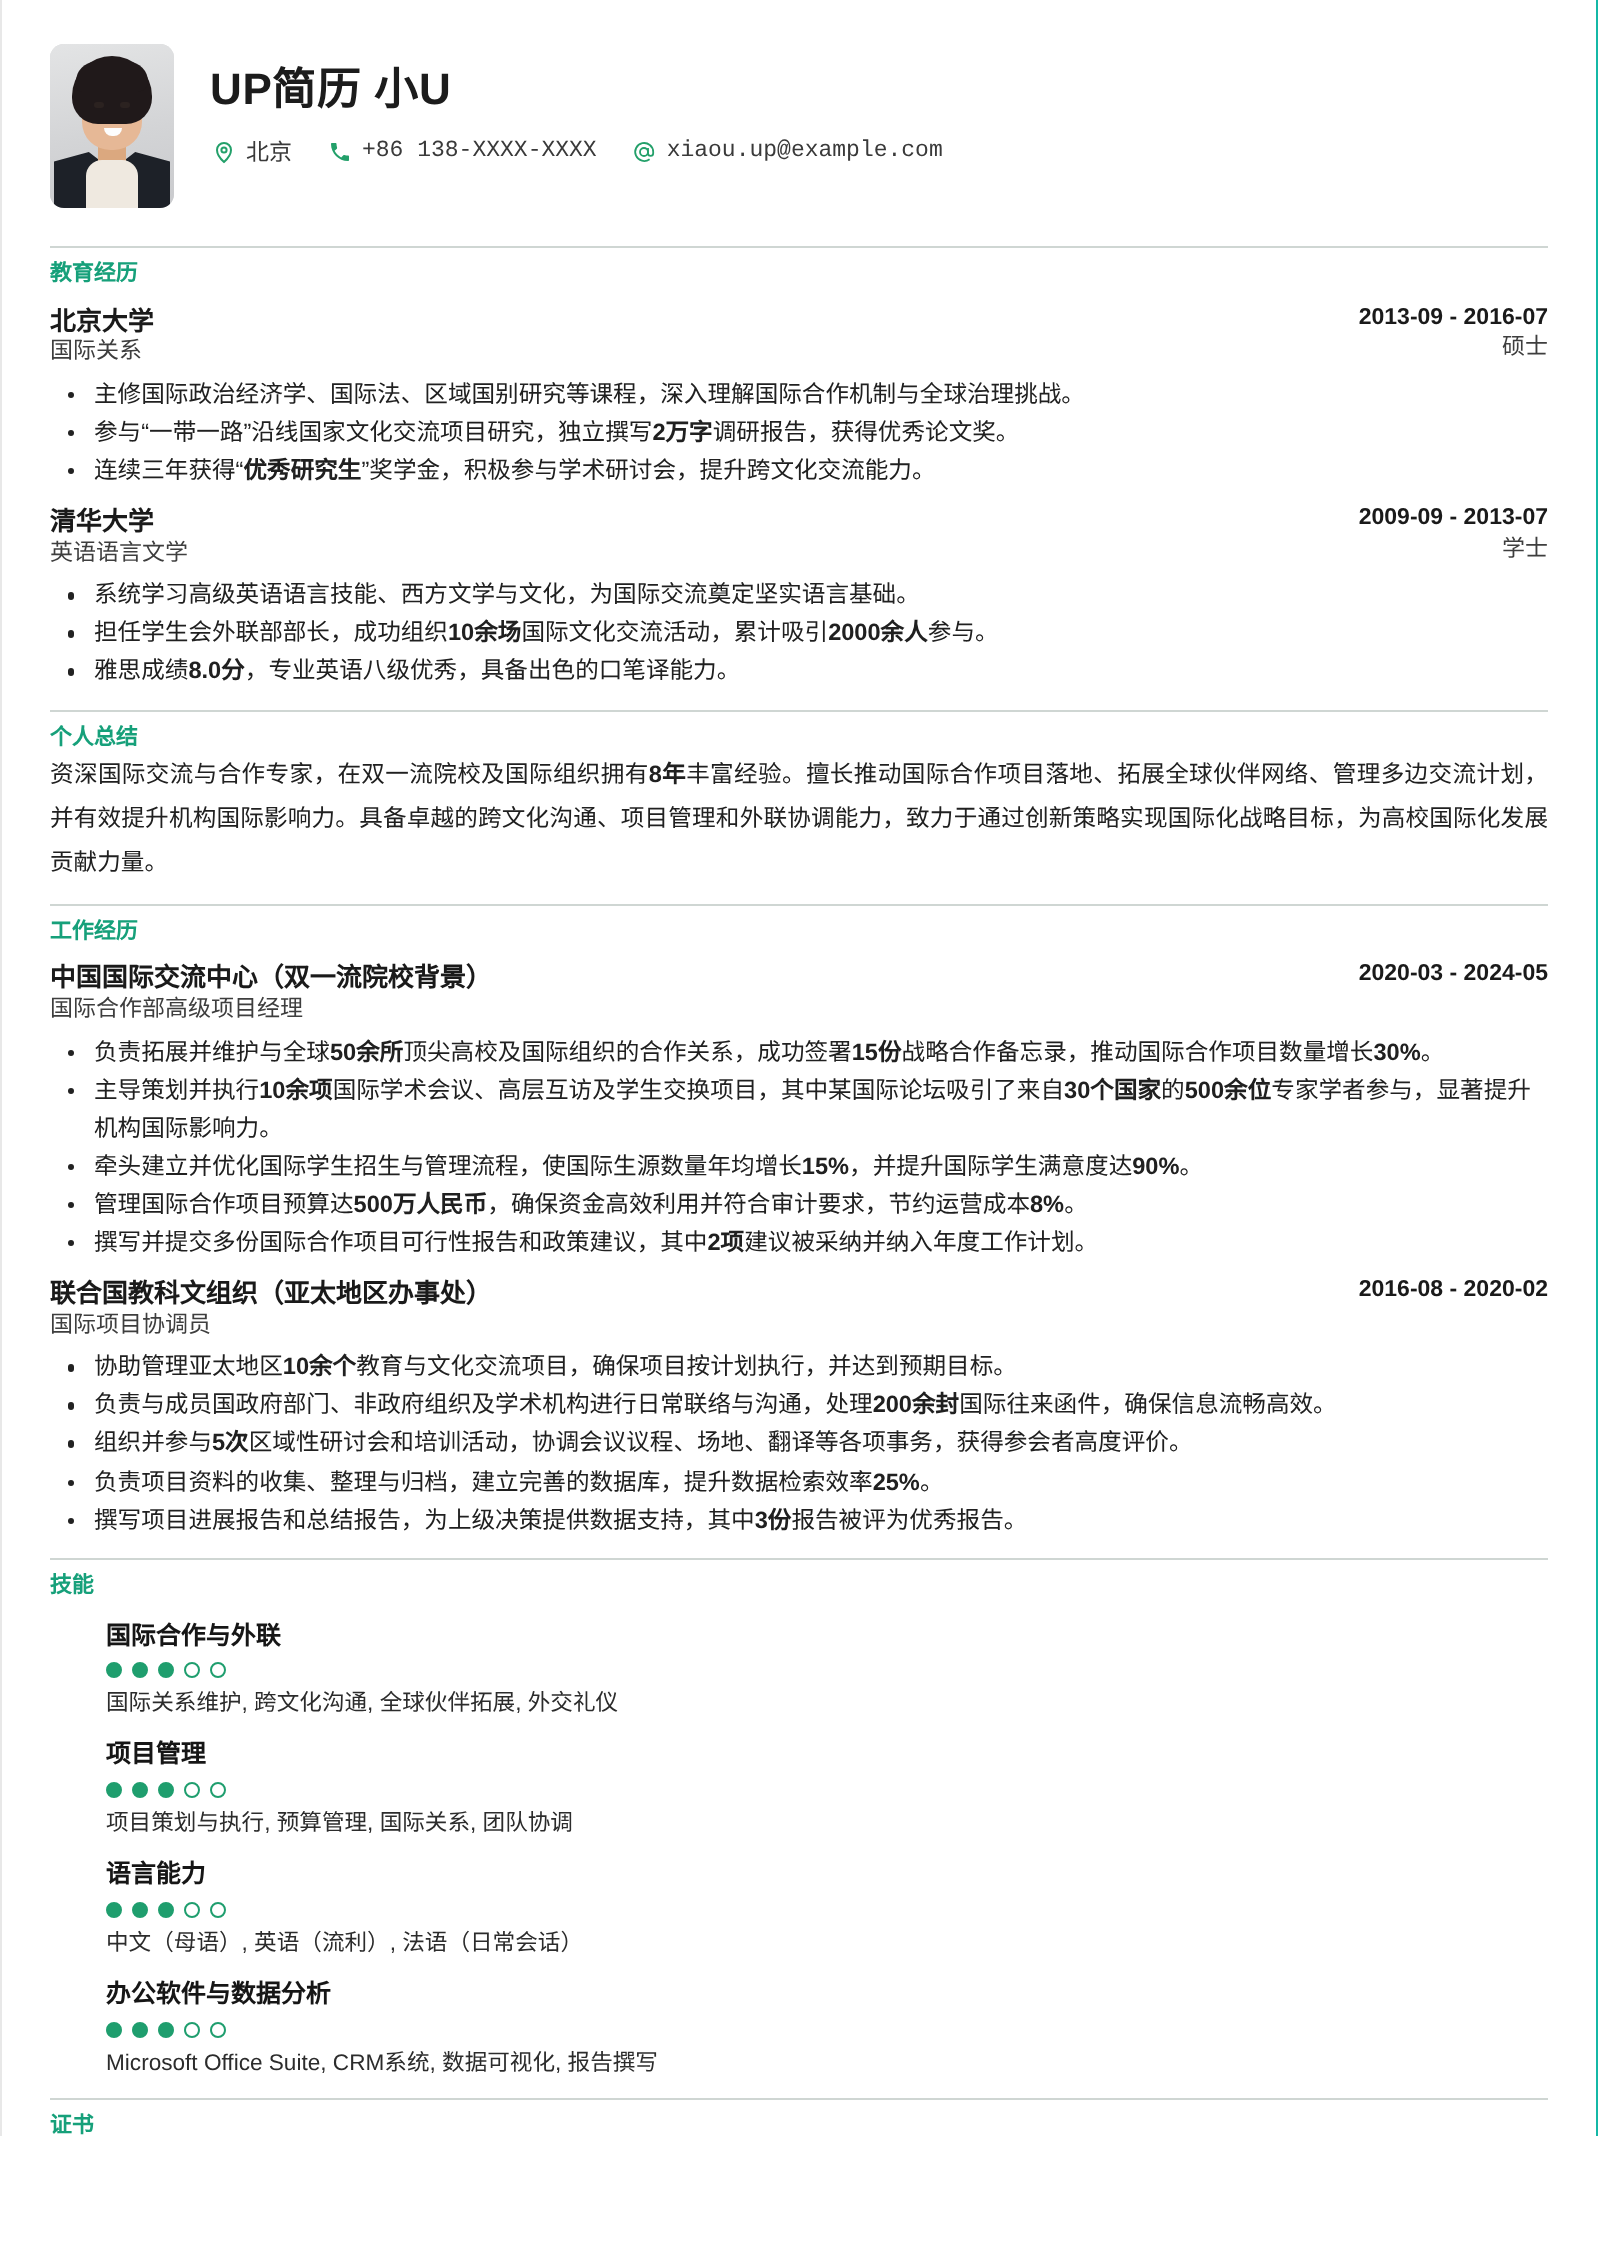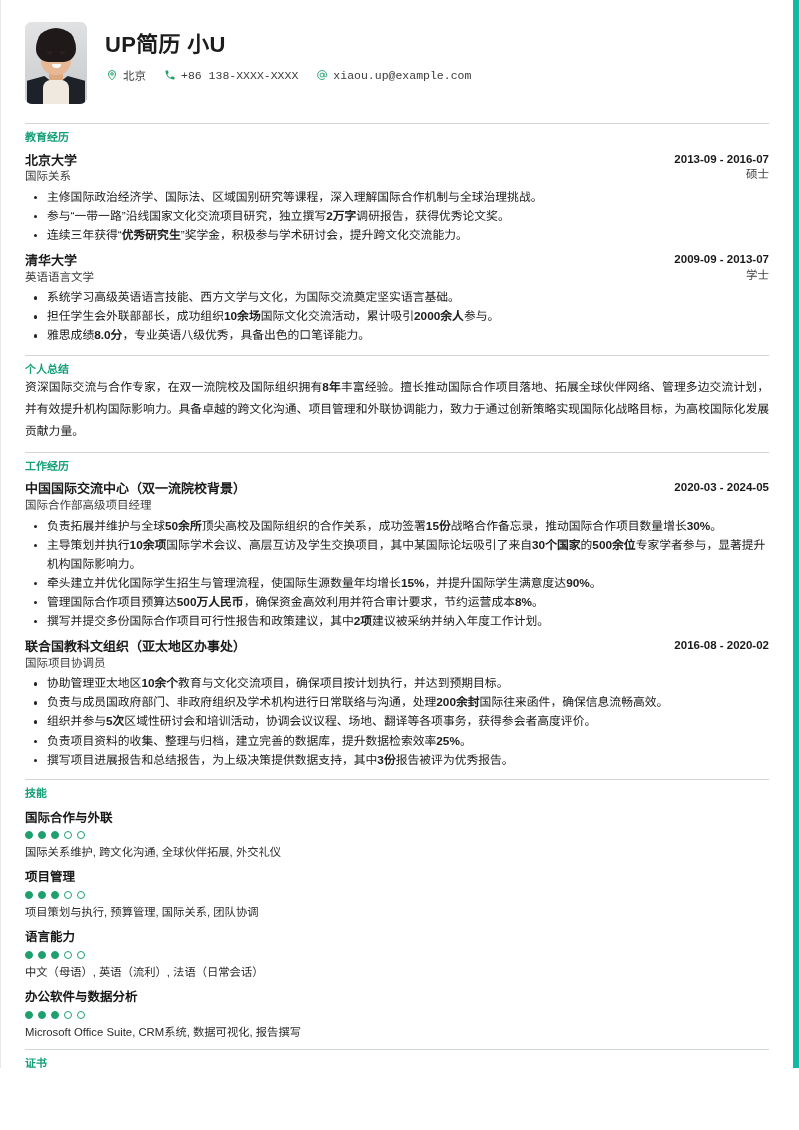--- a/index.html
+++ b/index.html
@@ -16,21 +16,21 @@
   .page {
     position: relative;
     width: 799px;
     height: 1068px;
     margin: 0 auto;
     background: #ffffff;
     box-sizing: border-box;
     padding: 0 24px;
     overflow: hidden;
     border-left: 1px solid #e8e8e8;
-    border-right: 6px solid #14b8a6;
+    border-right: 1px solid #14b8a6;
   }
 
   
   .header {
     display: flex;
     align-items: flex-start;
     padding-top: 22px;
     padding-bottom: 10px;
   }
   .photo {
@@ -234,21 +234,21 @@
   b { font-weight: 700; }
 
   .summary {
     font-size: 11.8px;
     line-height: 1.85;
     color: #202020;
     text-align: justify;
   }
 
   
-  .skill { margin-top: 9px; }
+  .skill { margin-top: 9px; margin-left: 28px; }
   .skill:first-of-type { margin-top: 0; }
   .skill-name {
     font-size: 12.5px;
     font-weight: 700;
     color: #161616;
     line-height: 1.4;
   }
   .dots {
     display: flex;
     gap: 5px;

